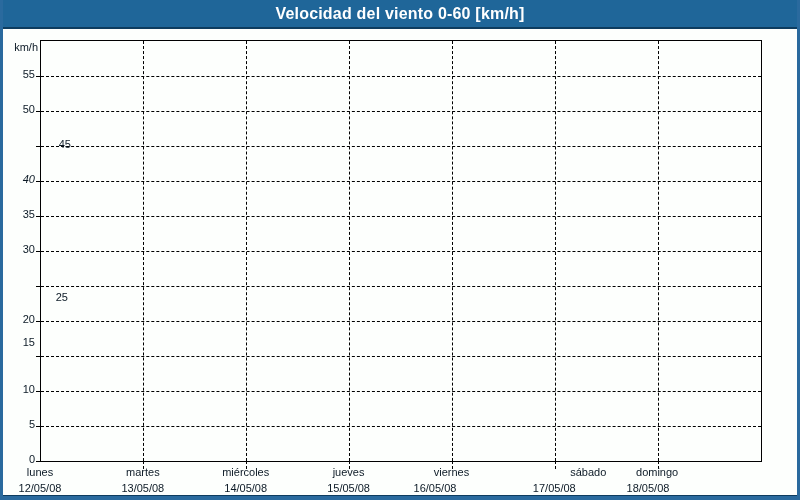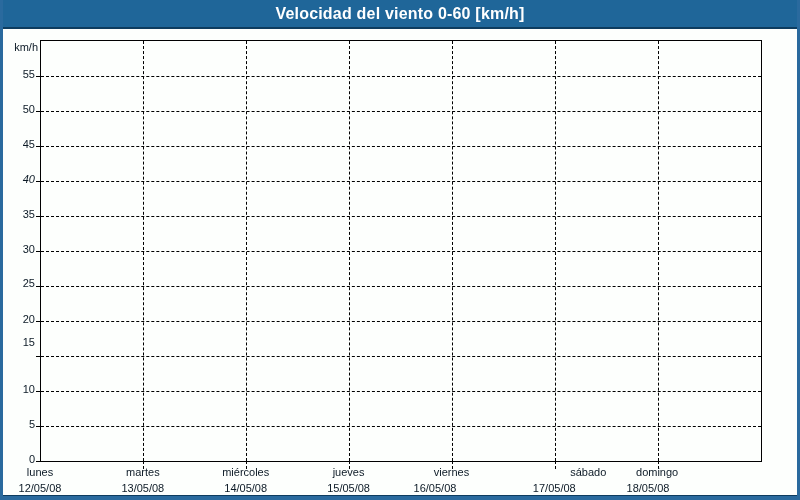--- a/index.html
+++ b/index.html
@@ -94,25 +94,25 @@
     </div>
   <div class="edge-bottom-dark"></div>
   <div class="edge-left"></div>
   <div class="edge-right"></div>
   <div class="edge-bottom"></div>
 <div class="ylab" style="top: 453px;">0</div>
     <div class="ylab" style="top: 418px;">5</div>
     <div class="ylab" style="top: 383px;">10</div>
     <div class="ylab" style="top: 336px;">15</div>
     <div class="ylab" style="top: 313px;">20</div>
-    <div class="ylab" style="top: 277px;">25</div>
+    <div class="ylab" style="top: 291px; padding-left: 33px;">25</div>
     <div class="ylab" style="top: 243px;">30</div>
     <div class="ylab" style="top: 208px;">35</div>
     <div class="ylab" style="top: 173px; font-style: italic;">40</div>
-    <div class="ylab" style="top: 138px;">45</div>
+    <div class="ylab" style="top: 138px; margin-left: 36px;">45</div>
     <div class="ylab" style="top: 103px;">50</div>
     <div class="ylab" style="top: 68px;">55</div>
     <div class="xlab" style="left: -12px; top: 466px;">lunes</div>
     <div class="xlab" style="left: -12px; top: 482px;">12/05/08</div>
     <div class="xlab" style="left: 90.8571px; top: 466px;">martes</div>
     <div class="xlab" style="left: 90.8571px; top: 482px;">13/05/08</div>
     <div class="xlab" style="left: 193.714px; top: 466px;">miércoles</div>
     <div class="xlab" style="left: 193.714px; top: 482px;">14/05/08</div>
     <div class="xlab" style="left: 296.571px; top: 466px;">jueves</div>
     <div class="xlab" style="left: 296.571px; top: 482px;">15/05/08</div>

